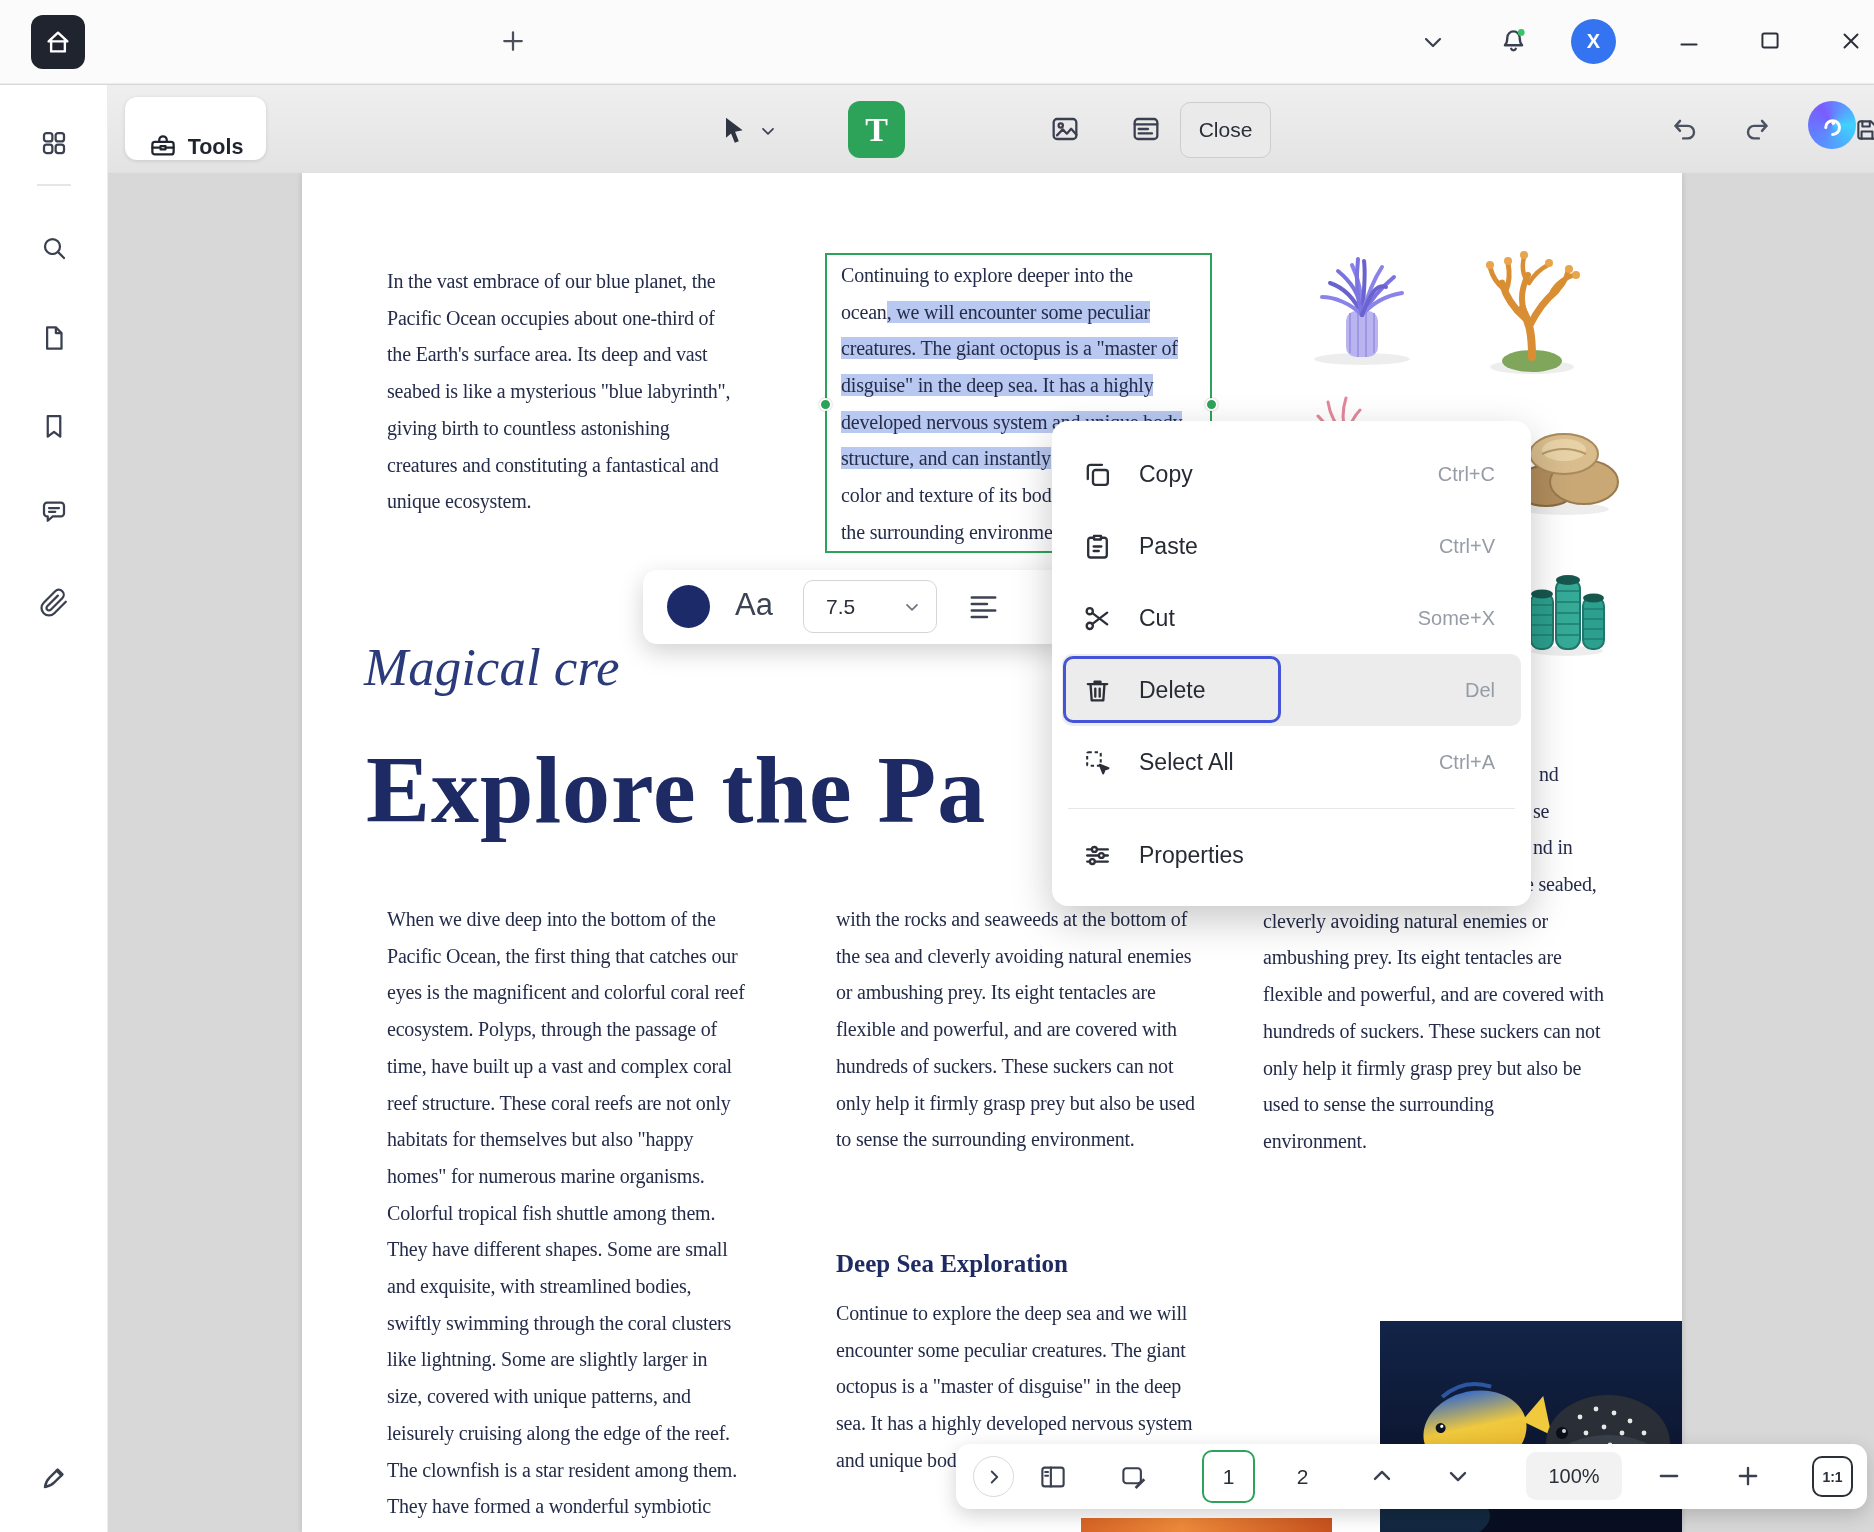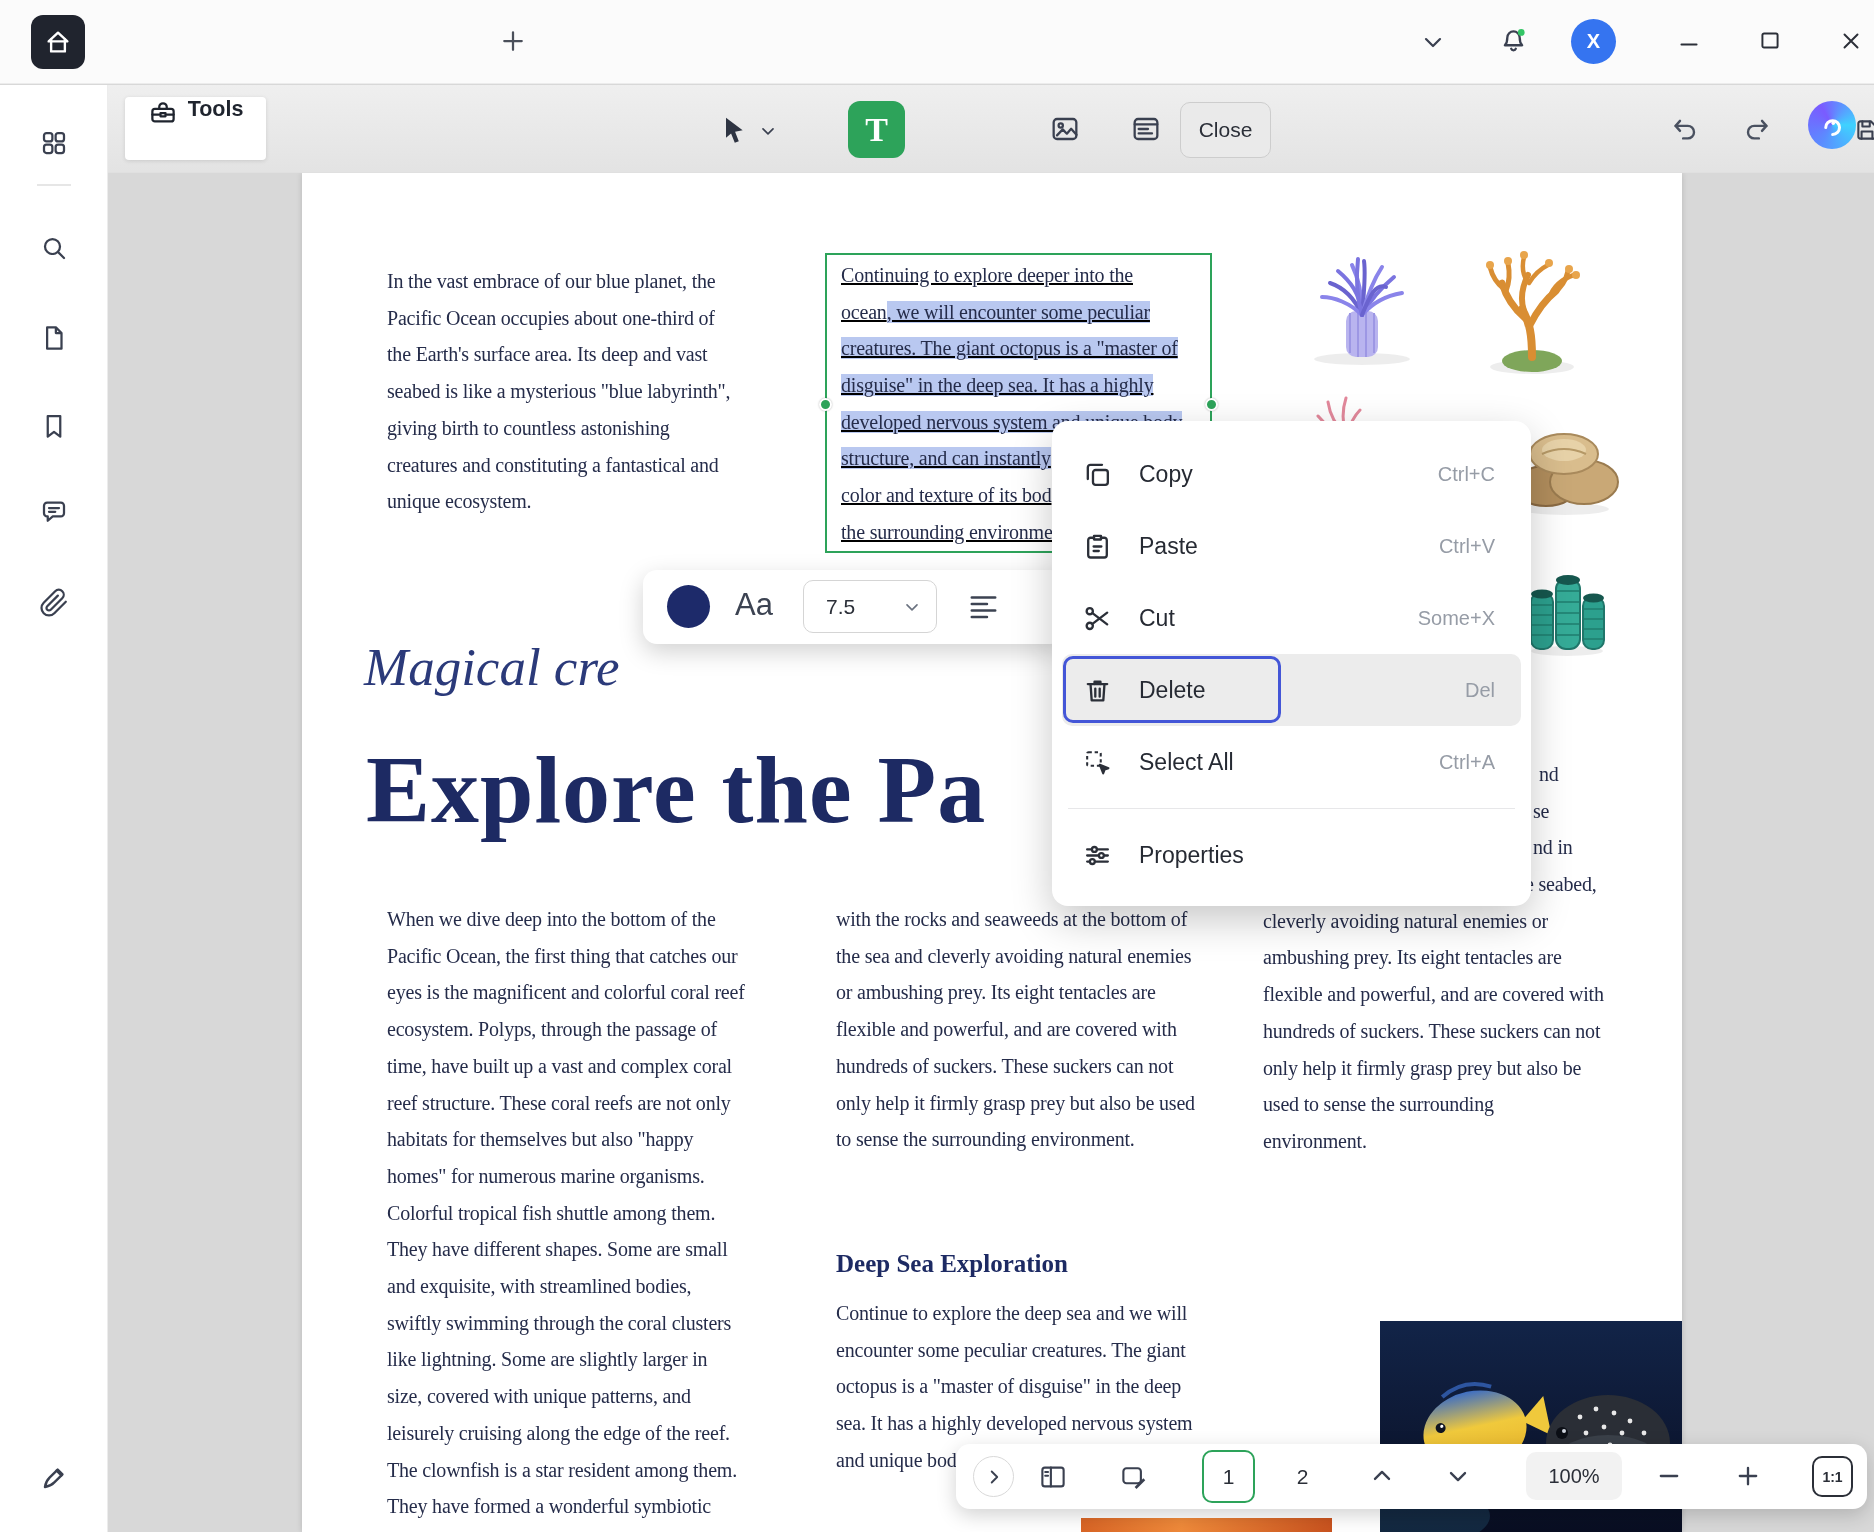--- a/index.html
+++ b/index.html
@@ -16,38 +16,38 @@
   .tb-ic{position:absolute;top:28px;color:#3a4050;}
   .avatar{position:absolute;left:1571px;top:19px;width:45px;height:45px;border-radius:50%;background:#3574f0;color:#fff;font-weight:bold;font-size:20px;display:flex;align-items:center;justify-content:center;}
 
   
   .sidebar{position:absolute;left:0;top:85px;width:108px;height:1447px;background:#ffffff;border-right:1px solid #ececec;z-index:15;}
   .side-btn{position:absolute;left:39px;width:30px;height:30px;color:#3a4050;}
   .side-div{position:absolute;left:37px;width:34px;height:2px;background:#e6e6e6;}
 
   
   .toolbar{position:absolute;left:108px;top:85px;width:1766px;height:88px;background:linear-gradient(#efefef,#e3e3e3);border-bottom:1px solid rgba(0,0,0,.06);z-index:14;}
-  .tools-btn{position:absolute;left:17px;top:12px;width:141px;height:63px;background:#fff;border-radius:4px;box-shadow:0 1px 4px rgba(0,0,0,.12);display:flex;align-items:flex-start;justify-content:center;gap:10px;color:#1f242e;cursor:pointer;}
+  .tools-btn{position:absolute;left:17px;top:12px;width:141px;height:63px;background:#fff;border-radius:12px;box-shadow:0 1px 4px rgba(0,0,0,.12);display:flex;align-items:flex-end;justify-content:center;gap:10px;color:#1f242e;cursor:pointer;}
   .tools-label{font-size:21.5px;font-weight:bold;}
   .tool-ic{position:absolute;top:28px;color:#3a4050;}
   .pointer-group{position:absolute;left:612px;top:20px;width:100px;height:52px;display:flex;align-items:center;gap:10px;color:#2e3442;}
   .t-btn{position:absolute;left:740px;top:16px;width:57px;height:57px;background:var(--accent-green);border-radius:12px;color:#fff;display:flex;align-items:center;justify-content:center;font-family:"Liberation Serif",serif;font-size:34px;font-weight:bold;cursor:pointer;}
   .close-btn{position:absolute;left:1072px;top:17px;width:91px;height:56px;background:#eaeaea;border:1px solid #cdcdcd;border-radius:10px;font-size:21px;color:#2b2f38;display:flex;align-items:center;justify-content:center;cursor:pointer;}
   .ai-btn{position:absolute;left:1700px;top:16px;width:48px;height:48px;border-radius:50%;background:conic-gradient(from 210deg,#5b8cff,#7a5bff,#3fd2ff,#5b8cff);display:flex;align-items:center;justify-content:center;cursor:pointer;}
 
   
   .canvas{position:absolute;left:108px;top:173px;width:1766px;height:1359px;background:#d8d8d8;}
   .page{position:absolute;left:194px;top:0;width:1380px;height:1359px;background:#ffffff;box-shadow:0 0 6px rgba(0,0,0,.15);}
   .doc-par{position:absolute;font-family:"Liberation Serif",serif;font-size:20px;line-height:36.7px;color:var(--doc-ink);letter-spacing:-0.2px;}
   .script-head{position:absolute;left:62px;top:420px;font-family:"Liberation Serif",serif;font-style:italic;font-weight:500;font-size:53px;color:#2b3a7a;white-space:nowrap;}
   .display-head{position:absolute;left:64px;top:498px;font-family:"Liberation Serif",serif;font-weight:bold;font-size:96px;line-height:110px;color:var(--heading-navy);letter-spacing:1px;white-space:nowrap;}
   .sub-head{position:absolute;left:534px;top:1052px;font-family:"Liberation Serif",serif;font-weight:bold;font-size:25px;color:var(--heading-navy);}
 
   
-  .textbox{position:absolute;left:523px;top:80px;width:387px;height:300px;border:2px solid var(--accent-green);padding:2px 14px;cursor:move;text-decoration:underline;}
+  .textbox{position:absolute;left:523px;top:80px;width:387px;height:300px;border:2px solid var(--accent-green);padding:2px 14px;cursor:move;}
   .tl{white-space:nowrap;overflow:hidden;height:36.7px;line-height:36.7px;font-family:"Liberation Serif",serif;font-size:20px;color:var(--doc-ink);letter-spacing:-0.2px;}
   .tl .sel{background:var(--selection-blue);}
   .handle{position:absolute;width:13px;height:13px;border-radius:50%;background:var(--accent-green);border:2px solid #fff;box-shadow:0 0 2px rgba(0,0,0,.3);}
 
   
   .rcol{position:absolute;left:961px;top:583px;width:380px;}
   .rc-line{white-space:nowrap;overflow:hidden;height:36.7px;line-height:36.7px;font-family:"Liberation Serif",serif;font-size:20px;color:var(--doc-ink);letter-spacing:-0.2px;}
   .rc-line:nth-child(1){padding-left:276px;}
   .rc-line:nth-child(2){padding-left:270px;}
   .rc-line:nth-child(3){padding-left:270px;}

